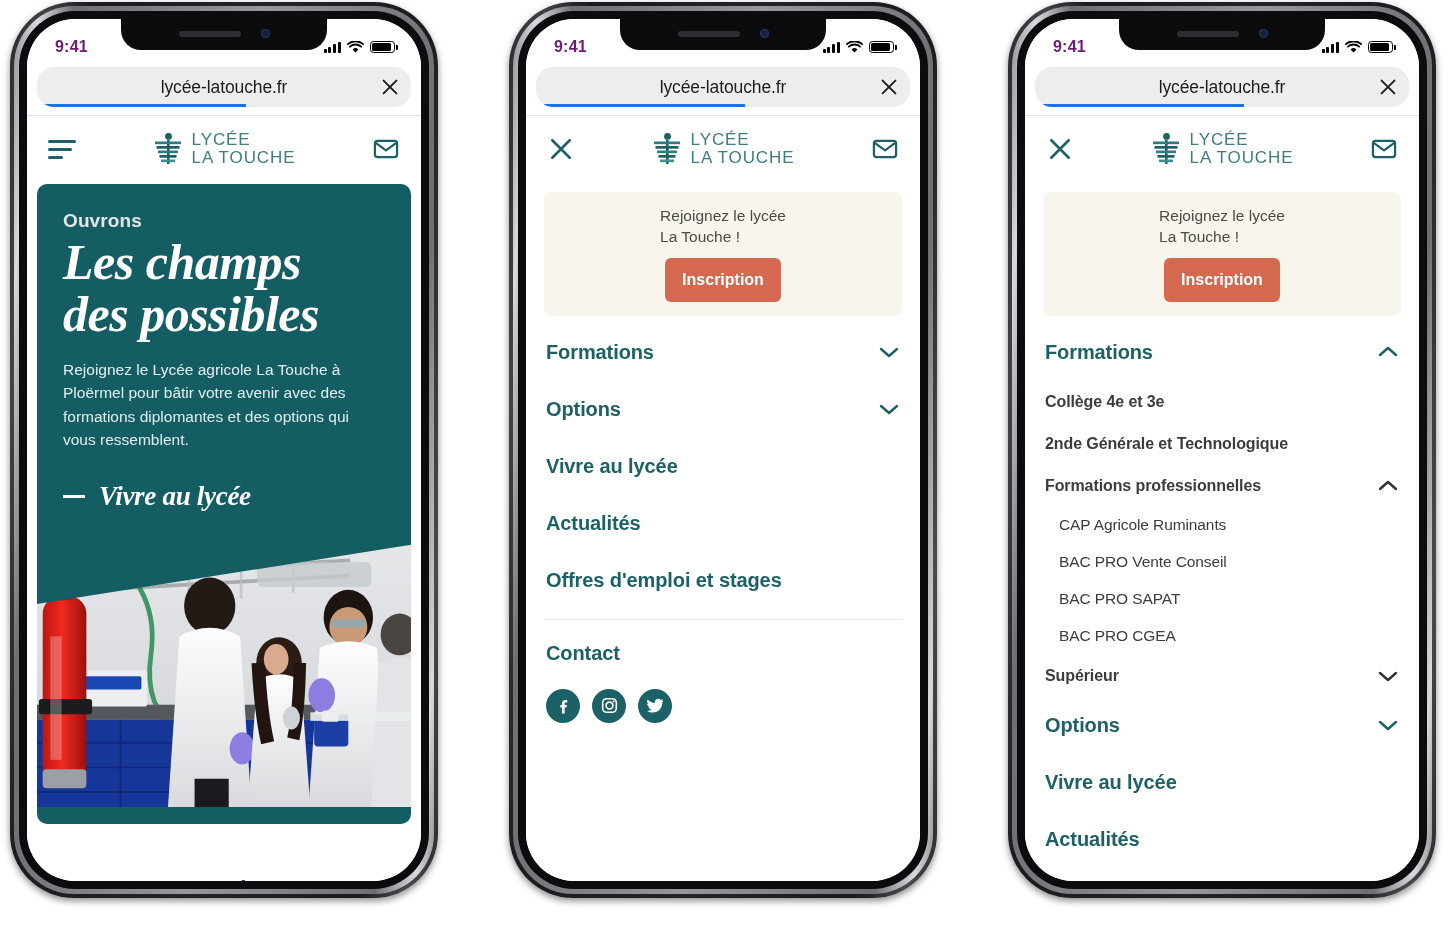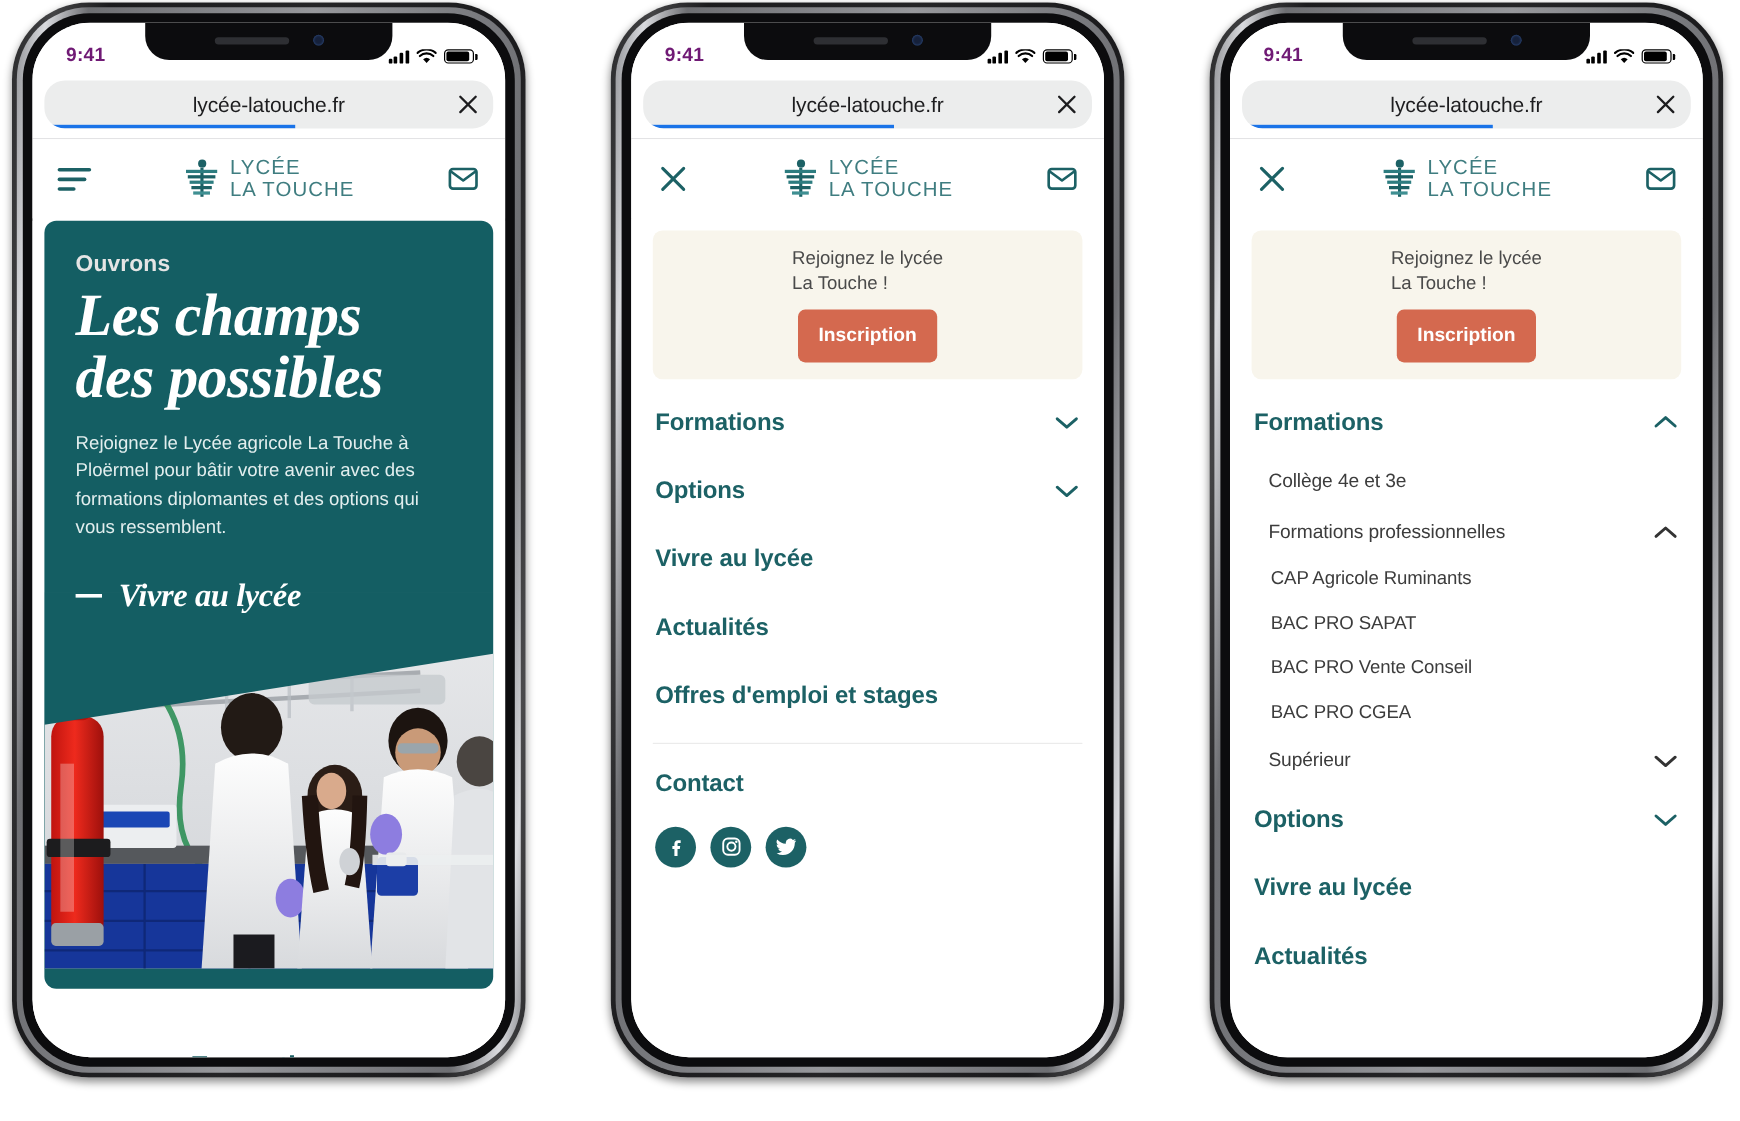--- a/index.html
+++ b/index.html
@@ -262,21 +262,21 @@
   .nav-list { margin-top: 8px; }
   .nav-row {
     display:flex; align-items:center; justify-content: space-between;
     padding: 17px 2px 17px 2px;
     cursor:pointer;
   }
   .nav-row .lbl {
     font-size: 20px; font-weight: bold; color:#1c6165;
     letter-spacing:-.1px;
   }
-  .nav-row.sub .lbl { font-size: 16px; font-weight: normal; color:#3c3c3c;margin-left:12px; }
+  .nav-row.sub .lbl { font-size: 16px; font-weight: bold; color:#3c3c3c; }
   .nav-row.sub { padding: 12px 2px; }
   .nav-row.leaf2 { padding: 9.5px 2px 9.5px 16px; }
   .nav-row.leaf2 .lbl { font-size: 15.5px; font-weight: normal; color:#3c3c3c; }
   .chev { width: 22px; height: 14px; flex: 0 0 auto; }
   .chev svg { width:22px; height:14px; display:block; }
   .divider { height:1px; background:#ebebeb; margin: 10px 0 4px 0; }
   .contact-row { padding: 18px 2px 10px 2px; }
   .socials { display:flex; gap: 12px; padding: 14px 2px 0 2px; }
   .soc { width: 34px; height: 34px; border-radius:50%; background:#1c6165;
          display:flex; align-items:center; justify-content:center; cursor:pointer;}
@@ -698,38 +698,41 @@
               <svg viewBox="0 0 22 14">
                   <path d="M3 10 L11 3 L19 10" fill="none" stroke="#1c6165" stroke-width="2.4" stroke-linecap="round" stroke-linejoin="round"></path>
                 </svg>
             </span>
           </div>
 
           <div class="nav-row sub">
             <span class="lbl">Collège 4e et 3e</span>
           </div>
 
+          <div class="nav-row sub">
+            <span class="lbl">2nde Générale et Technologique</span>
+          </div>
 
           <div class="nav-row sub">
             <span class="lbl">Formations professionnelles</span>
             <span class="chev">
               <svg viewBox="0 0 22 14">
                   <path d="M3 10 L11 3 L19 10" fill="none" stroke="#333333" stroke-width="2.4" stroke-linecap="round" stroke-linejoin="round"></path>
                 </svg>
             </span>
           </div>
 
           <div class="nav-row leaf2">
             <span class="lbl">CAP Agricole Ruminants</span>
           </div>
           <div class="nav-row leaf2">
+            <span class="lbl">BAC PRO Vente Conseil</span>
+          </div>
+          <div class="nav-row leaf2">
             <span class="lbl">BAC PRO SAPAT</span>
-          </div>
-          <div class="nav-row leaf2">
-            <span class="lbl">BAC PRO Vente Conseil</span>
           </div>
           <div class="nav-row leaf2">
             <span class="lbl">BAC PRO CGEA</span>
           </div>
 
           <div class="nav-row sub">
             <span class="lbl">Supérieur</span>
             <span class="chev">
               <svg viewBox="0 0 22 14">
                   <path d="M3 4 L11 11 L19 4" fill="none" stroke="#333333" stroke-width="2.4" stroke-linecap="round" stroke-linejoin="round"></path>

